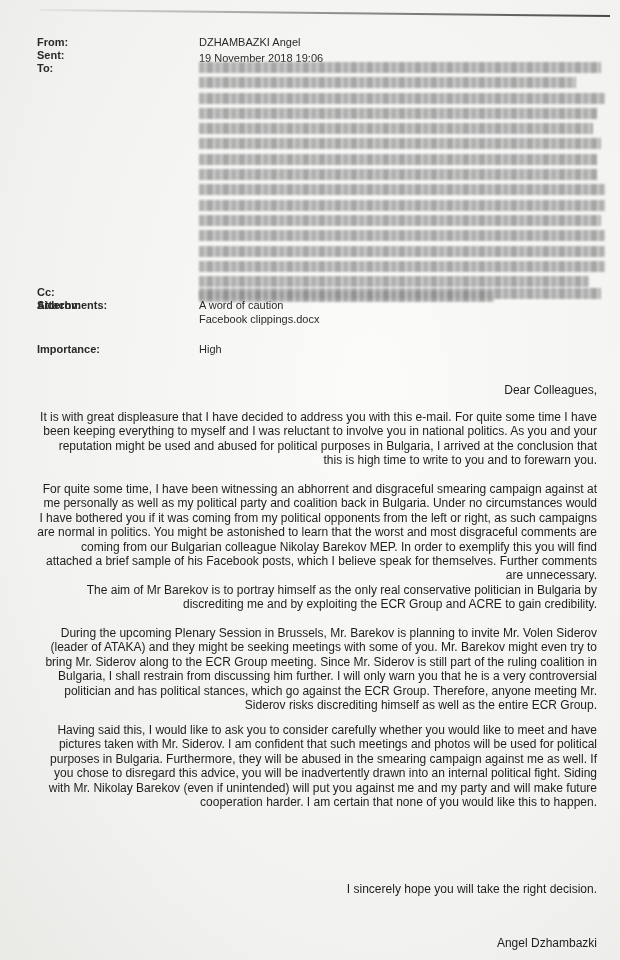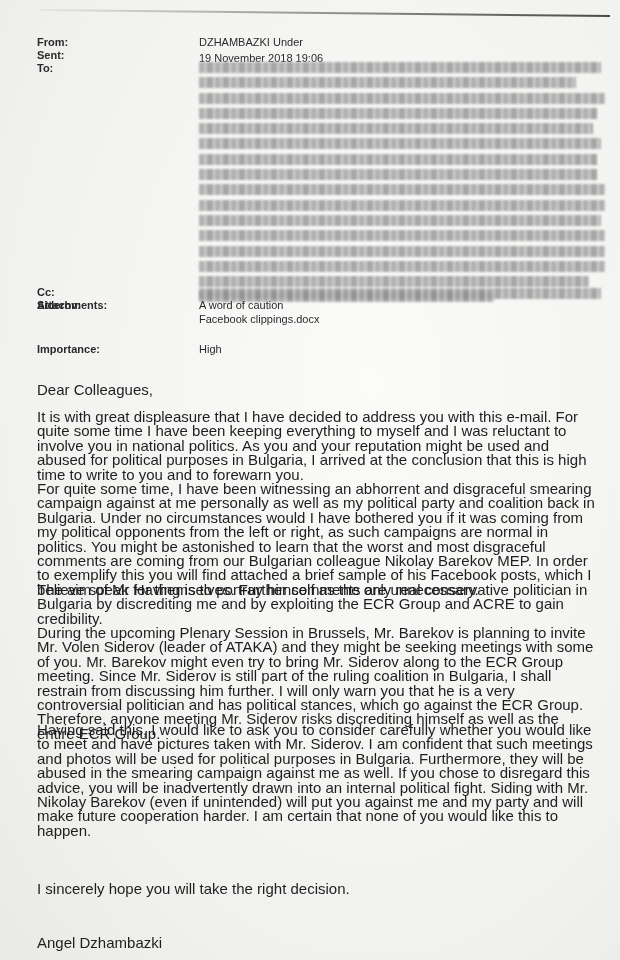--- a/index.html
+++ b/index.html
@@ -25,31 +25,31 @@
     position:absolute; left:199px; top:62px; width:410px;
   }
   .recip-line {
     height:11px; margin-bottom:4.3px;
     background: repeating-linear-gradient(90deg, #9a9a9a 0 5px, #b8b8b8 5px 8px, #8c8c8c 8px 14px, #c6c6c6 14px 16px);
     filter: blur(1.1px);
     opacity:0.75;
   }
   .body-text {
     position:absolute; left:37px; width:560px;
-    font-size:15px; line-height:14.4px; color:#1e1e1e;
+    font-size:12px; line-height:14.4px; color:#1e1e1e;text-align:right;
   }
 </style>
 </head>
 <body>
 
 <div class="page">
   <div class="topline"></div>
 
   <div class="hdr-label" style="top:36px">From:</div>
-  <div class="hdr-val" style="top:36px">DZHAMBAZKI Under</div>
+  <div class="hdr-val" style="top:36px">DZHAMBAZKI Angel</div>
 
   <div class="hdr-label" style="top:49px">Sent:</div>
   <div class="hdr-val" style="top:52px">19 November 2018 19:06</div>
 
   <div class="hdr-label" style="top:62px">To:</div>
   <div class="recips">
     <div class="recip-line" style="width:98%"></div>
     <div class="recip-line" style="width:92%"></div>
     <div class="recip-line" style="width:99%"></div>
     <div class="recip-line" style="width:97%"></div>
@@ -77,18 +77,18 @@
 
   <div class="hdr-label" style="top:299px">Attachments:</div>
   <div class="hdr-val" style="top:313px">Facebook clippings.docx</div>
 
   <div class="hdr-label" style="top:343px">Importance:</div>
   <div class="hdr-val" style="top:343px">High</div>
 
   <div class="body-text" style="top:383px">Dear Colleagues,</div>
   <div class="body-text" style="top:410px">It is with great displeasure that I have decided to address you with this e-mail. For quite some time I have been keeping everything to myself and I was reluctant to involve you in national politics. As you and your reputation might be used and abused for political purposes in Bulgaria, I arrived at the conclusion that this is high time to write to you and to forewarn you.</div>
   <div class="body-text" style="top:482px">For quite some time, I have been witnessing an abhorrent and disgraceful smearing campaign against at me personally as well as my political party and coalition back in Bulgaria. Under no circumstances would I have bothered you if it was coming from my political opponents from the left or right, as such campaigns are normal in politics. You might be astonished to learn that the worst and most disgraceful comments are coming from our Bulgarian colleague Nikolay Barekov MEP. In order to exemplify this you will find attached a brief sample of his Facebook posts, which I believe speak for themselves. Further comments are unnecessary.</div>
-  <div class="body-text" style="top:583px">The aim of Mr Having is to portray himself as the only real conservative politician in Bulgaria by discrediting me and by exploiting the ECR Group and ACRE to gain credibility.</div>
+  <div class="body-text" style="top:583px">The aim of Mr Barekov is to portray himself as the only real conservative politician in Bulgaria by discrediting me and by exploiting the ECR Group and ACRE to gain credibility.</div>
   <div class="body-text" style="top:626px">During the upcoming Plenary Session in Brussels, Mr. Barekov is planning to invite Mr. Volen Siderov (leader of ATAKA) and they might be seeking meetings with some of you. Mr. Barekov might even try to bring Mr. Siderov along to the ECR Group meeting. Since Mr. Siderov is still part of the ruling coalition in Bulgaria, I shall restrain from discussing him further. I will only warn you that he is a very controversial politician and has political stances, which go against the ECR Group. Therefore, anyone meeting Mr. Siderov risks discrediting himself as well as the entire ECR Group.</div>
   <div class="body-text" style="top:723px">Having said this, I would like to ask you to consider carefully whether you would like to meet and have pictures taken with Mr. Siderov. I am confident that such meetings and photos will be used for political purposes in Bulgaria. Furthermore, they will be abused in the smearing campaign against me as well. If you chose to disregard this advice, you will be inadvertently drawn into an internal political fight. Siding with Mr. Nikolay Barekov (even if unintended) will put you against me and my party and will make future cooperation harder. I am certain that none of you would like this to happen.</div>
   <div class="body-text" style="top:882px">I sincerely hope you will take the right decision.</div>
   <div class="body-text" style="top:936px">Angel Dzhambazki</div>
 </div>
 
 </body></html>

